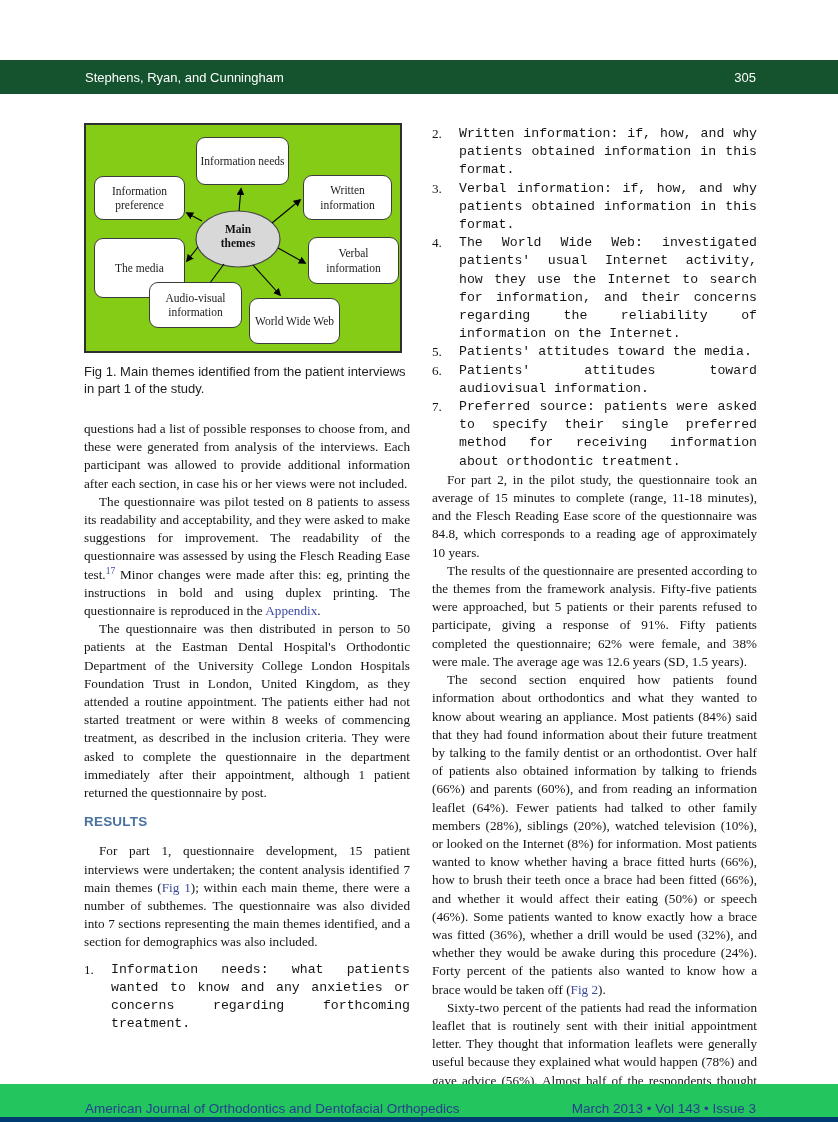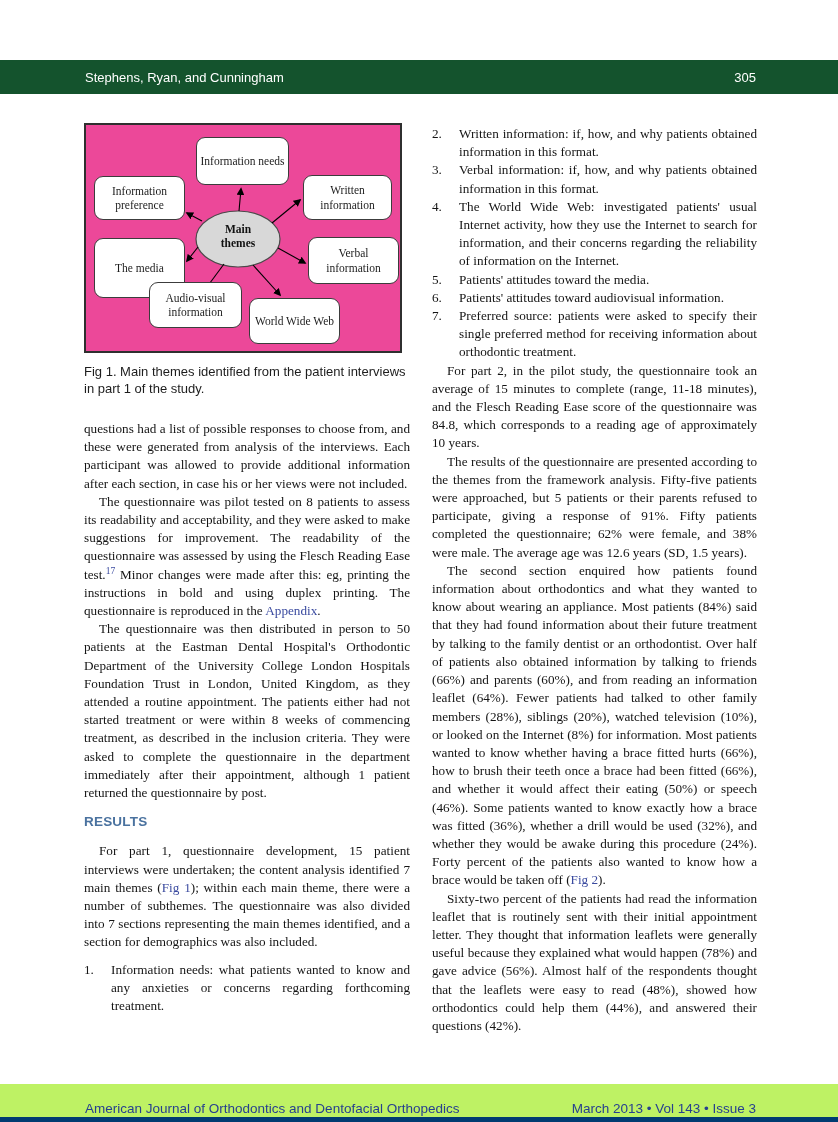--- a/index.html
+++ b/index.html
@@ -7,21 +7,21 @@
         font-family:"Liberation Serif",serif;color:#161616;}
 
   
   .header-bar{position:absolute;left:0;top:60px;width:100%;height:34px;background:#14532d;
         display:flex;align-items:center;justify-content:space-between;
         padding:0 82px 0 85px;box-sizing:border-box;
         font-family:"Liberation Sans",sans-serif;font-size:13px;color:#ffffff;}
 
   
   .figure-box{position:absolute;left:84px;top:123px;width:318px;height:230px;
-        border:2px solid #2f2f2f;box-sizing:border-box;background:#ec4899;}
+        border:2px solid #2f2f2f;box-sizing:border-box;background:#84cc16;}
   .fig-svg{position:absolute;left:0;top:0;width:100%;height:100%;}
   .fig-node{position:absolute;border:1px solid #3c3c3c;border-radius:9px;background:#ffffff;
         display:flex;align-items:center;justify-content:center;text-align:center;
         font-size:11.5px;line-height:1.25;color:#1c1c1c;padding:2px;box-sizing:border-box;}
   .fig-center-label{position:absolute;left:122px;top:97px;width:60px;text-align:center;
         font-weight:bold;font-size:11.5px;line-height:1.25;color:#111;}
   .fig-caption{position:absolute;left:84px;top:363px;width:334px;
         font-family:"Liberation Sans",sans-serif;font-size:13px;line-height:17px;color:#1d1d1d;}
 
   
@@ -29,27 +29,27 @@
         text-align:justify;color:#141414;}
   .col-left{left:84px;top:420px;}
   .col-right{left:432px;top:125px;width:325px;}
   .col p{margin:0;}
   .indent{text-indent:15px;}
   .results-heading{font-family:"Liberation Sans",sans-serif;color:#4a729f;
         font-size:13.5px;margin:11px 0 11px;text-align:left;letter-spacing:.2px;}
   .list-item{display:flex;margin:0;}
   .list-item.first{margin-top:9px;}
   .list-num{width:27px;flex:none;}
-  .list-text{flex:1;text-align:justify;}
+  .list-text{flex:1;text-align:justify;font-family:Liberation Mono, monospace;}
   .after-list{margin-top:9px;}
   .link{color:#3a4a9f;}
   sup{font-size:9.5px;line-height:0;}
 
   
-  .footer-bar{position:absolute;left:0;top:1084px;width:100%;height:33px;background:#bef264;
+  .footer-bar{position:absolute;left:0;top:1084px;width:100%;height:33px;background:#22c55e;
         display:flex;align-items:center;justify-content:space-between;
         padding:16px 82px 0 85px;box-sizing:border-box;
         font-family:"Liberation Sans",sans-serif;font-size:13.5px;color:#27408f;}
   .bottom-strip{position:absolute;left:0;top:1117px;width:100%;height:5px;background:#003b71;}
 </style>
 </head>
 <body>
 
 <div class="page">
 

